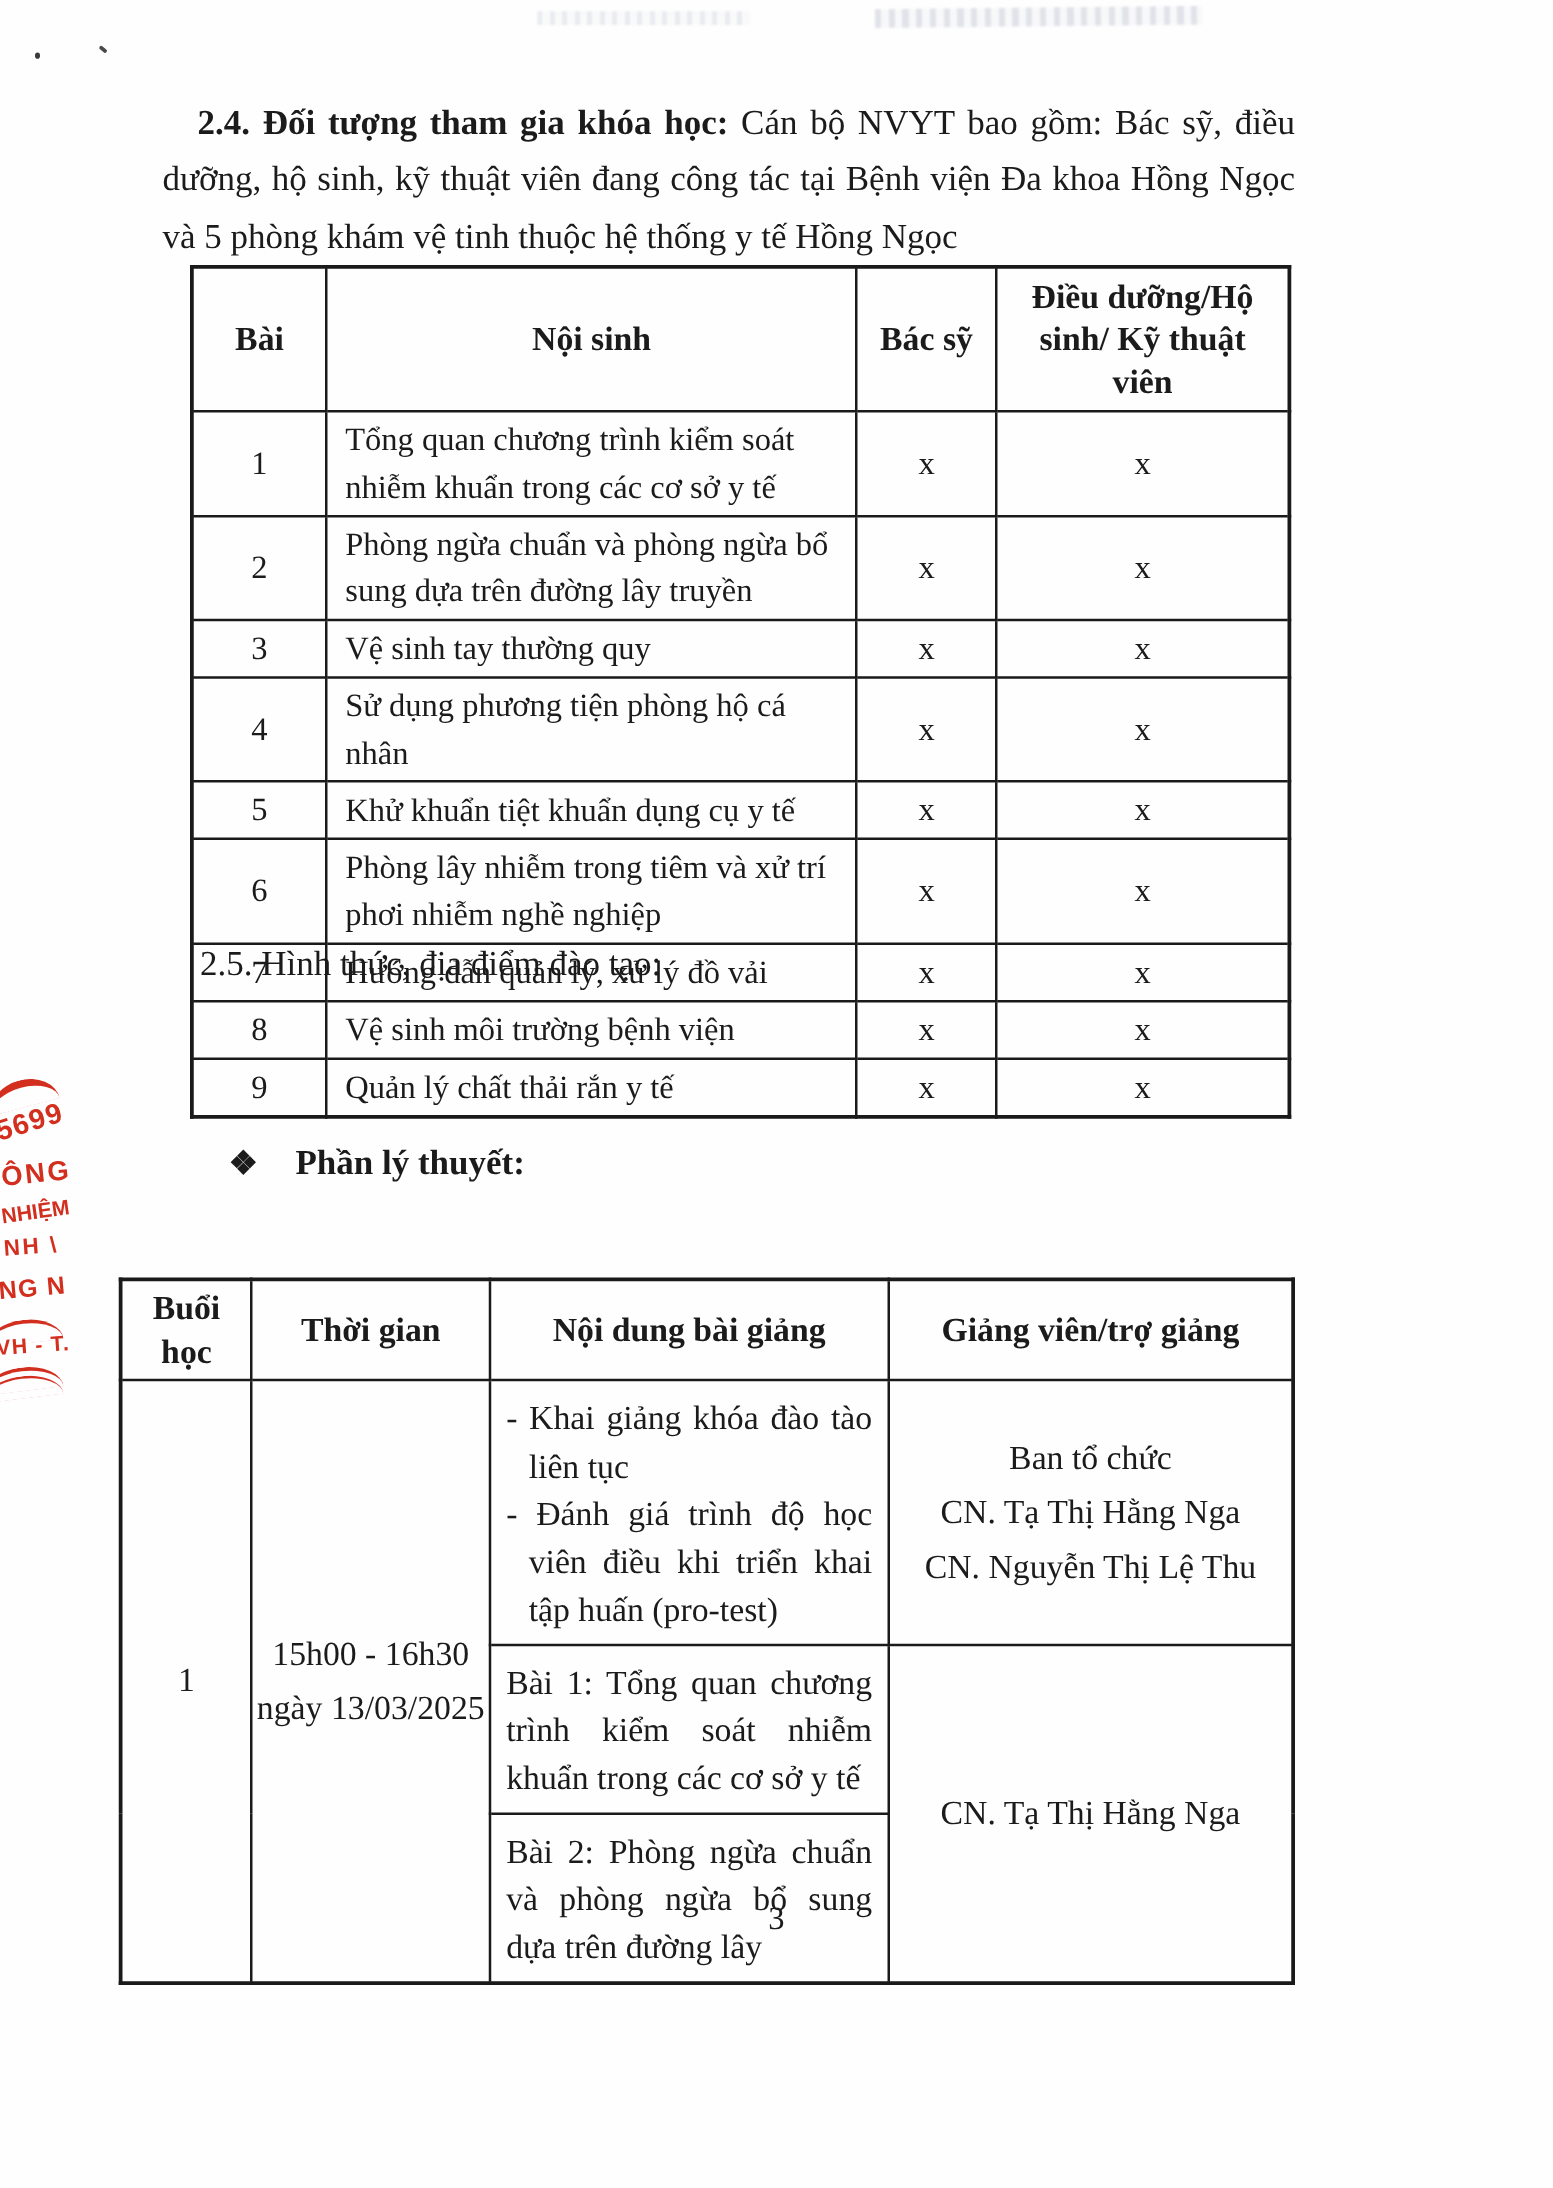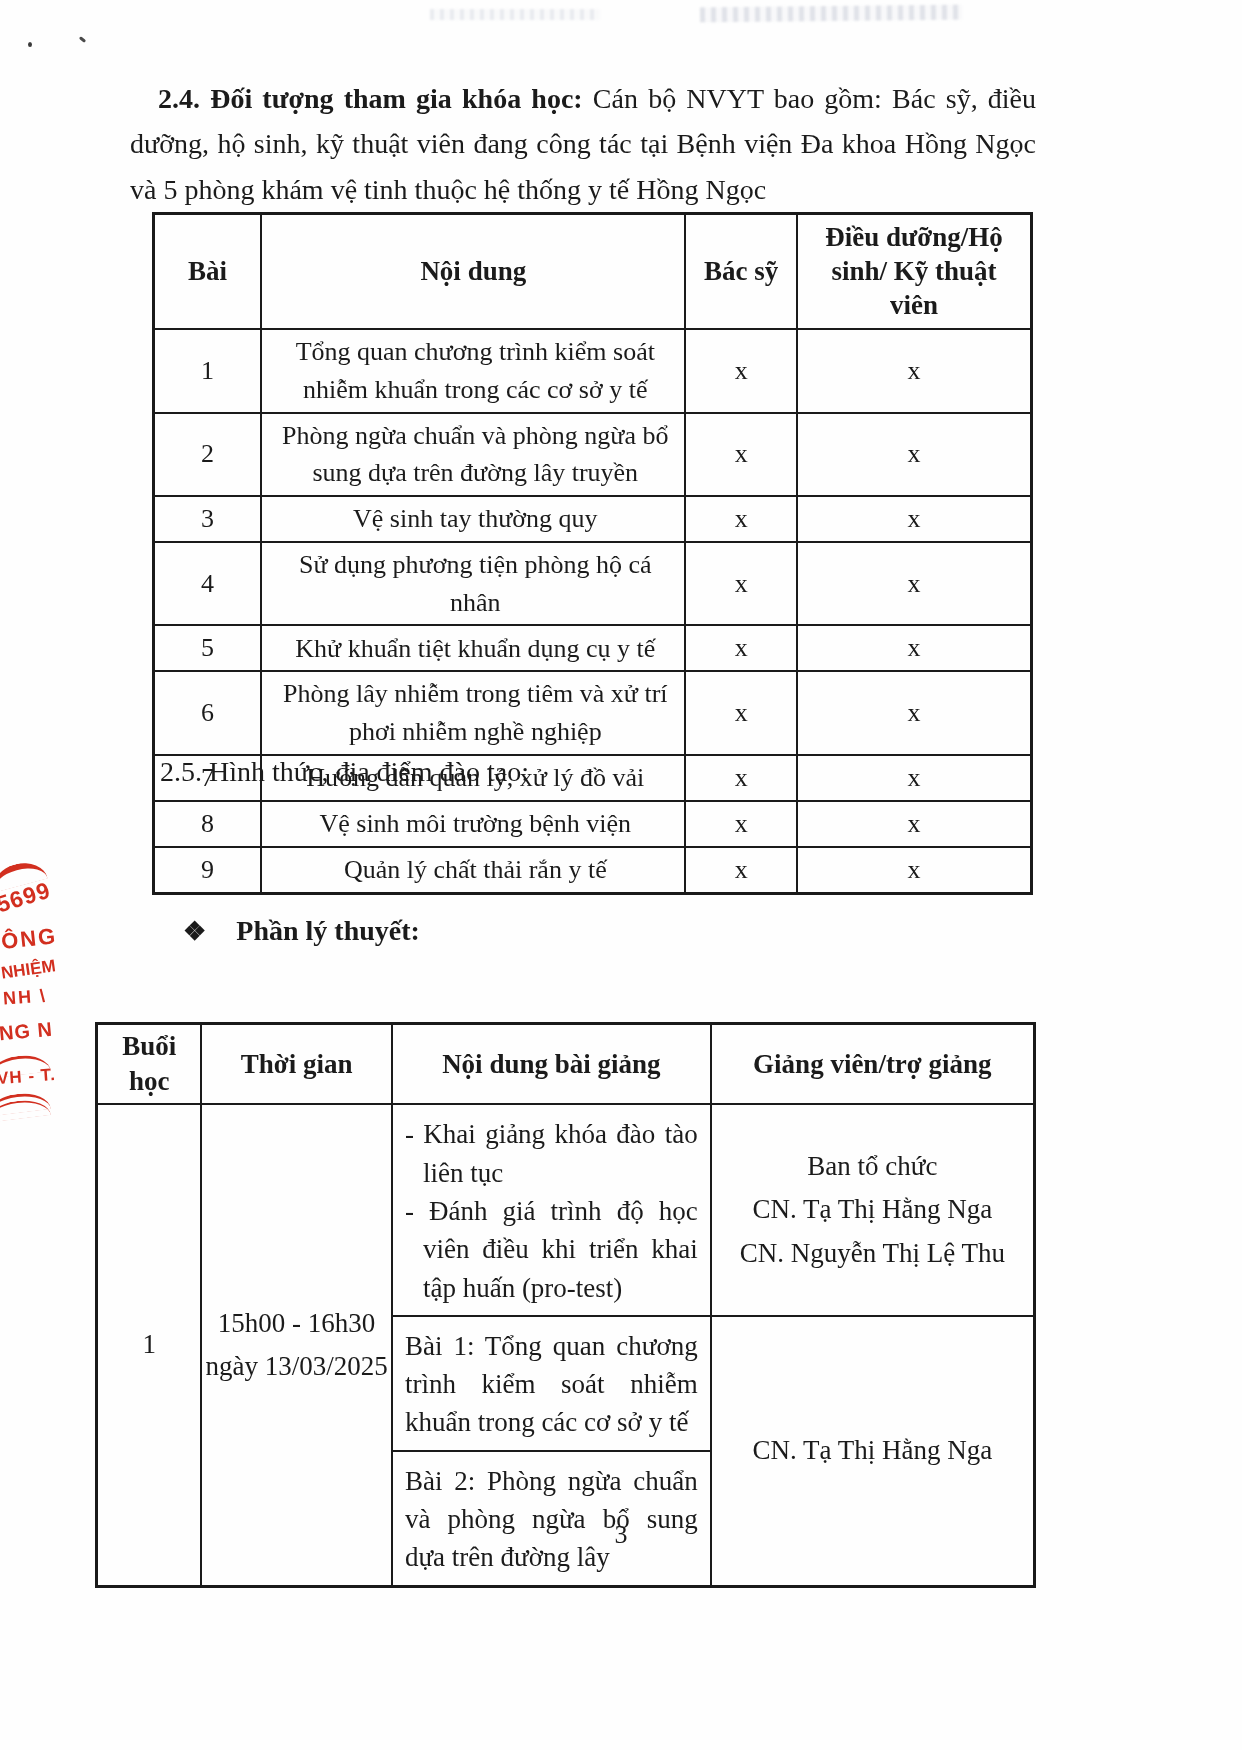--- a/index.html
+++ b/index.html
@@ -21,21 +21,21 @@
 
   
   table { border-collapse:collapse; }
   .t1 {
     position:absolute; left:152px; top:212px; width:881px;
     font-size:26px; border:3px solid #1a1a1a;
   }
   .t1 th, .t1 td { border:2px solid #1a1a1a; padding:3px 10px; vertical-align:middle; }
   .t1 th { font-size:27px; line-height:1.25; padding:6px 8px; }
   .t1 .num, .t1 .mark { text-align:center; }
-  .t1 td.content { text-align:center; padding-left:14px; line-height:1.45; }
+  .t1 td.content { text-align:left; padding-left:14px; line-height:1.45; }
   .t1 tr.h2l td { height:64px; }
   .t1 tr.h1l td { height:38px; }
 
   
   .t2 {
     position:absolute; left:95px; top:1022px; width:941px;
     font-size:27px; border:3px solid #1a1a1a;
   }
   .t2 th, .t2 td { border:2px solid #1a1a1a; vertical-align:middle; }
   .t2 th { font-size:27px; line-height:1.3; padding:4px 6px; }
@@ -97,21 +97,21 @@
   <table class="t1">
     <colgroup>
         <col style="width:108px">
         <col style="width:426px">
         <col style="width:112px">
         <col style="width:235px">
       </colgroup>
     <thead>
       <tr>
         <th>Bài</th>
-        <th>Nội dung</th>
+        <th>Nội sinh</th>
         <th>Bác sỹ</th>
         <th>Điều dưỡng/Hộ sinh/ Kỹ thuật viên</th>
       </tr>
     </thead>
     <tbody>
       <tr class="h2l">
         <td class="num">1</td>
         <td class="content">Tổng quan chương trình kiểm soát nhiễm khuẩn trong các cơ sở y tế</td>
         <td class="mark">x</td>
         <td class="mark">x</td>

